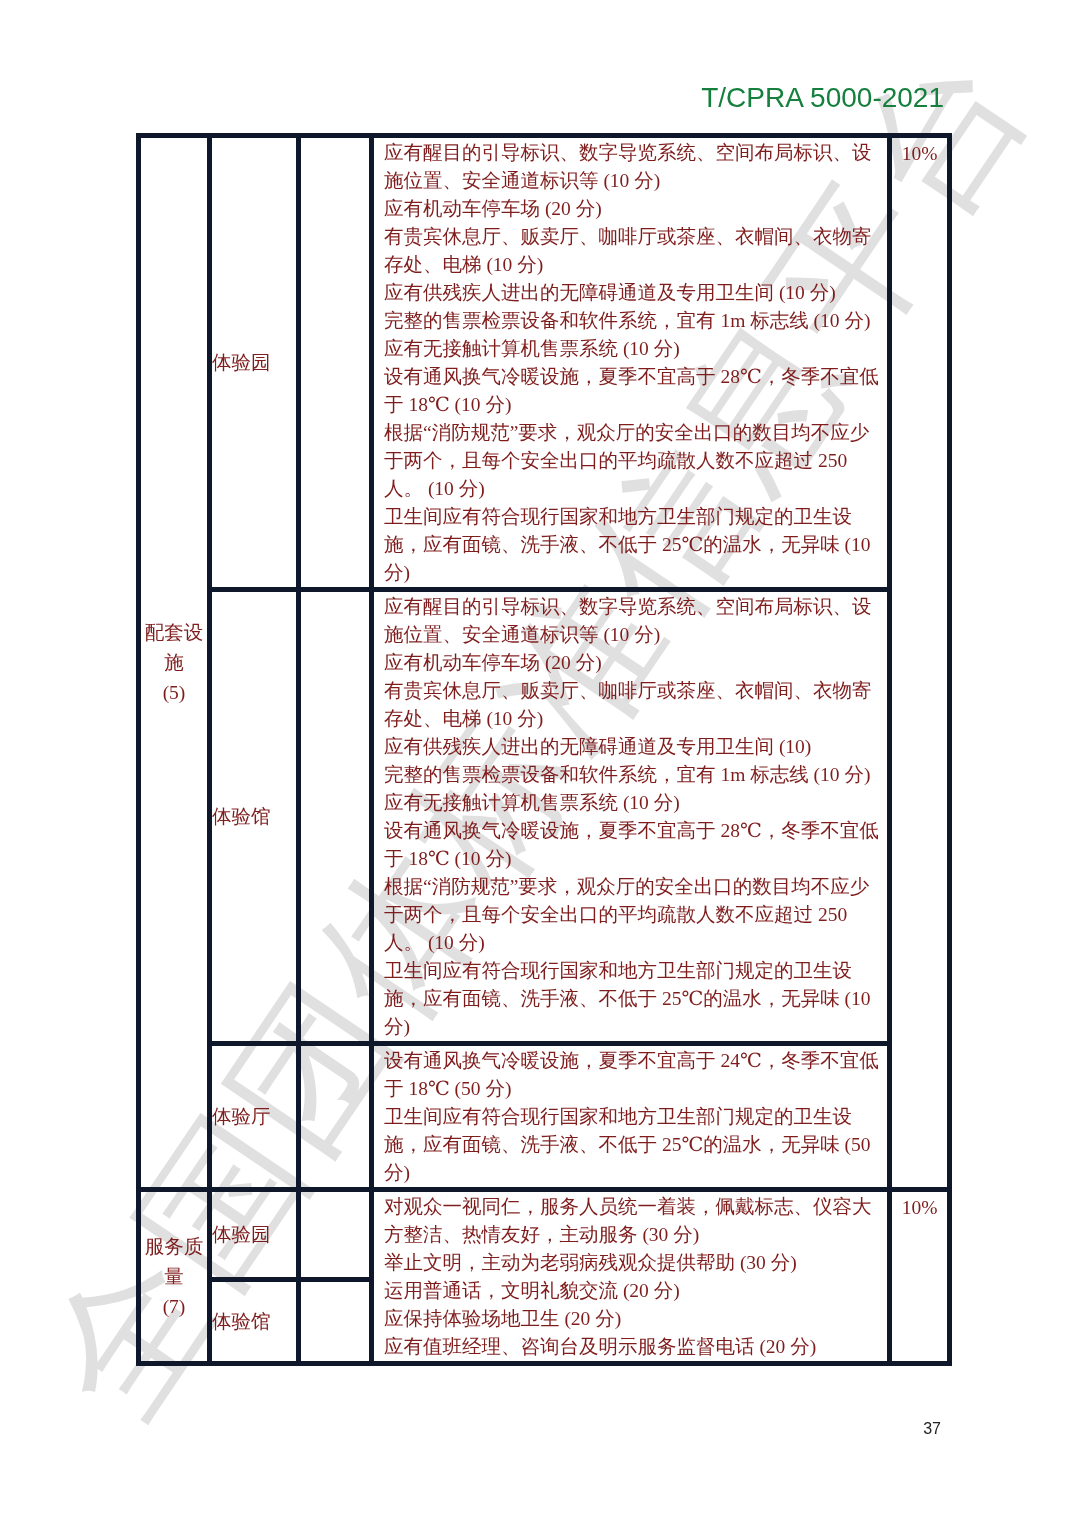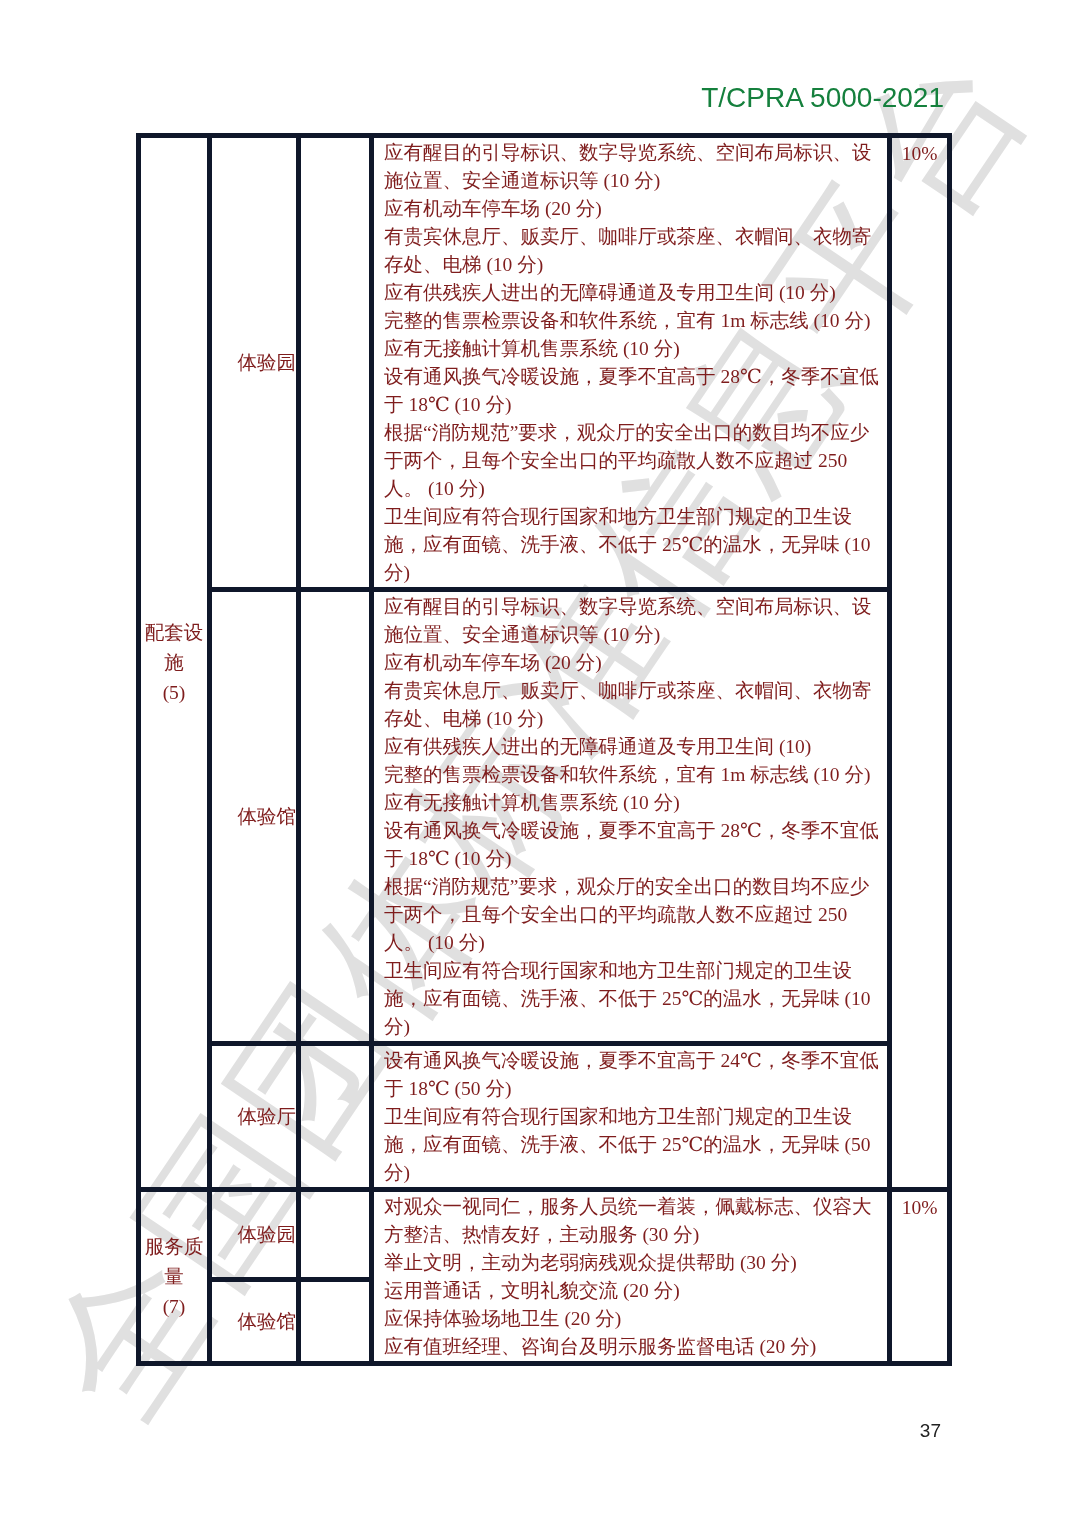--- a/index.html
+++ b/index.html
@@ -53,21 +53,21 @@
   }
   td.cat {
     text-align: center;
     vertical-align: middle;
     white-space: pre-line;
     line-height: 30px;
     font-size: 20px;
     margin-left: 30px;
   }
   td.venue {
-    text-align: right;
+    text-align: left;
     vertical-align: middle;
     font-size: 20px;
   }
   td.score {
     
   }
   td.req {
     vertical-align: top;
     white-space: pre-line;
     line-height: 28px;
@@ -79,21 +79,21 @@
     text-align: center;
     padding-top: 3px;
     line-height: 26px;
     font-size: 20px;
   }
   .page-number {
     position: absolute;
     top: 1420px;
     right: 139px;
     font-family: "Liberation Sans", "DejaVu Sans", sans-serif;
-    font-size: 19px;
+    font-size: 16px;
     color: #222;
     z-index: 1;
   }
 </style>
 </head>
 <body>
 
 <div class="page">
 
   <div class="watermark">全国团体标准信息平台</div>

